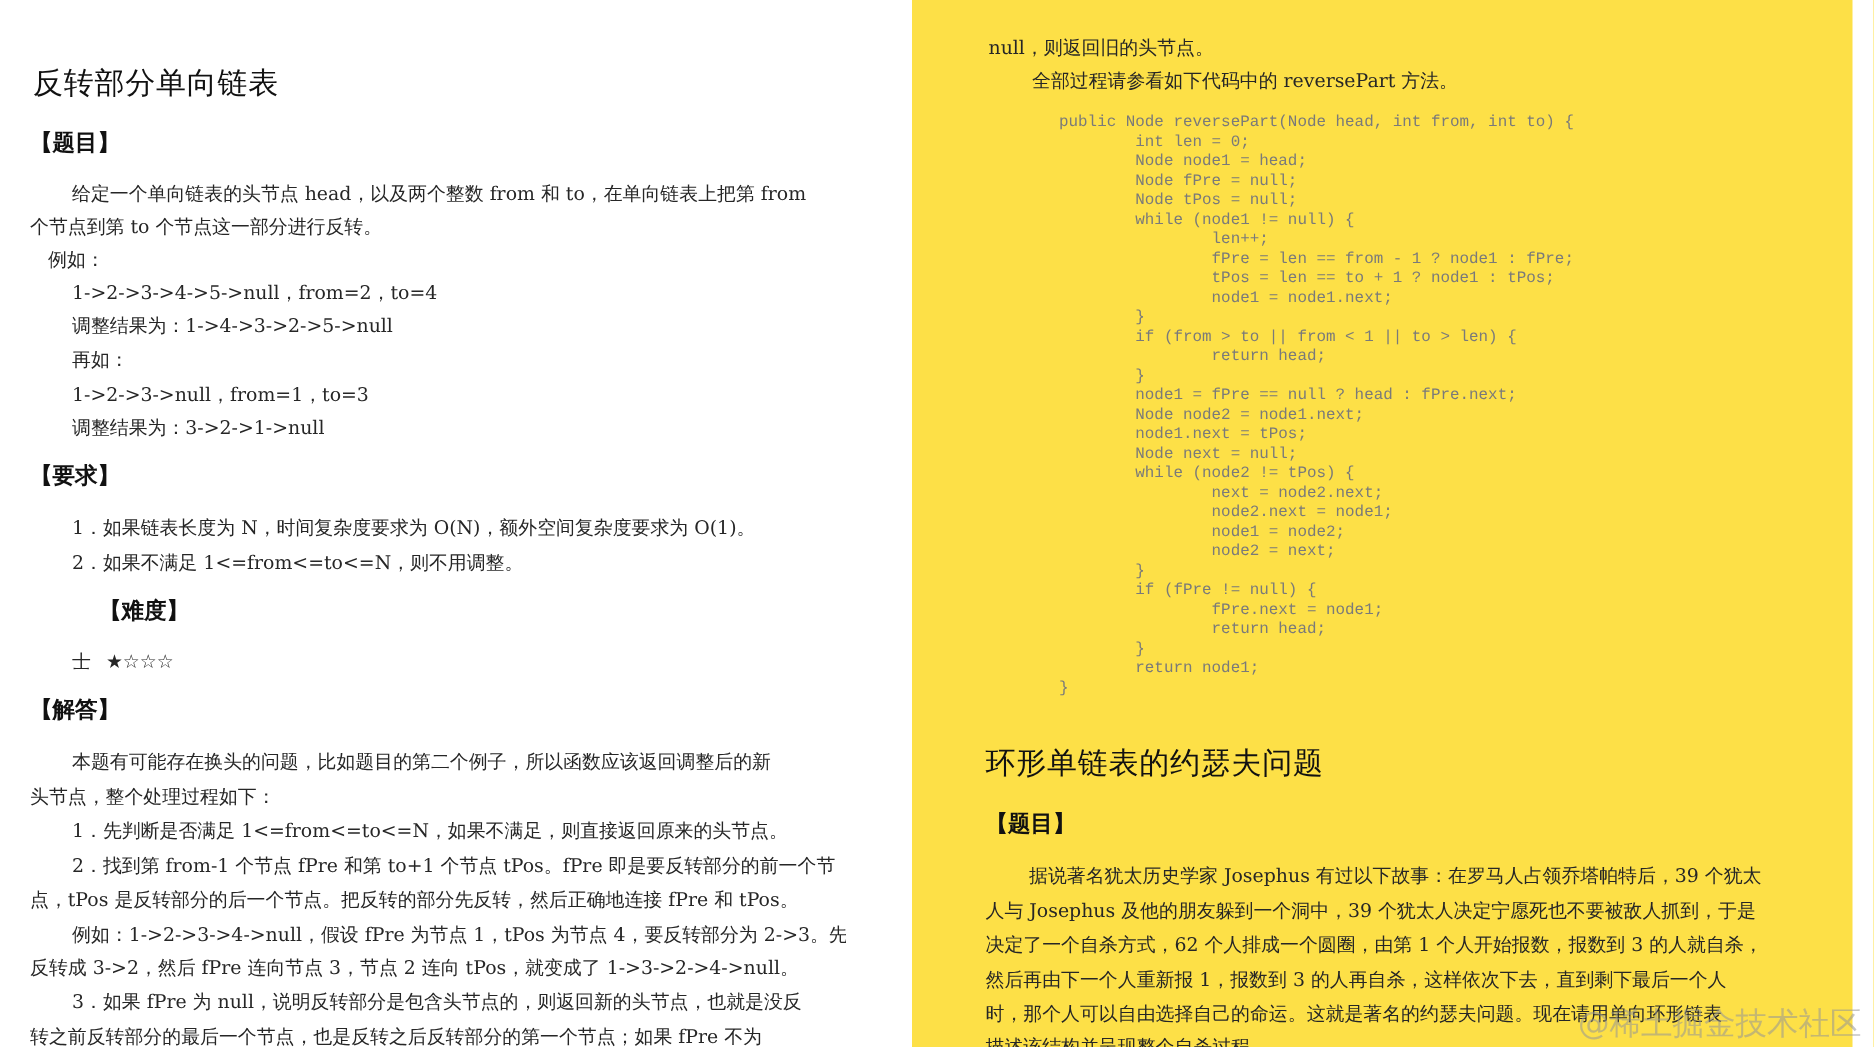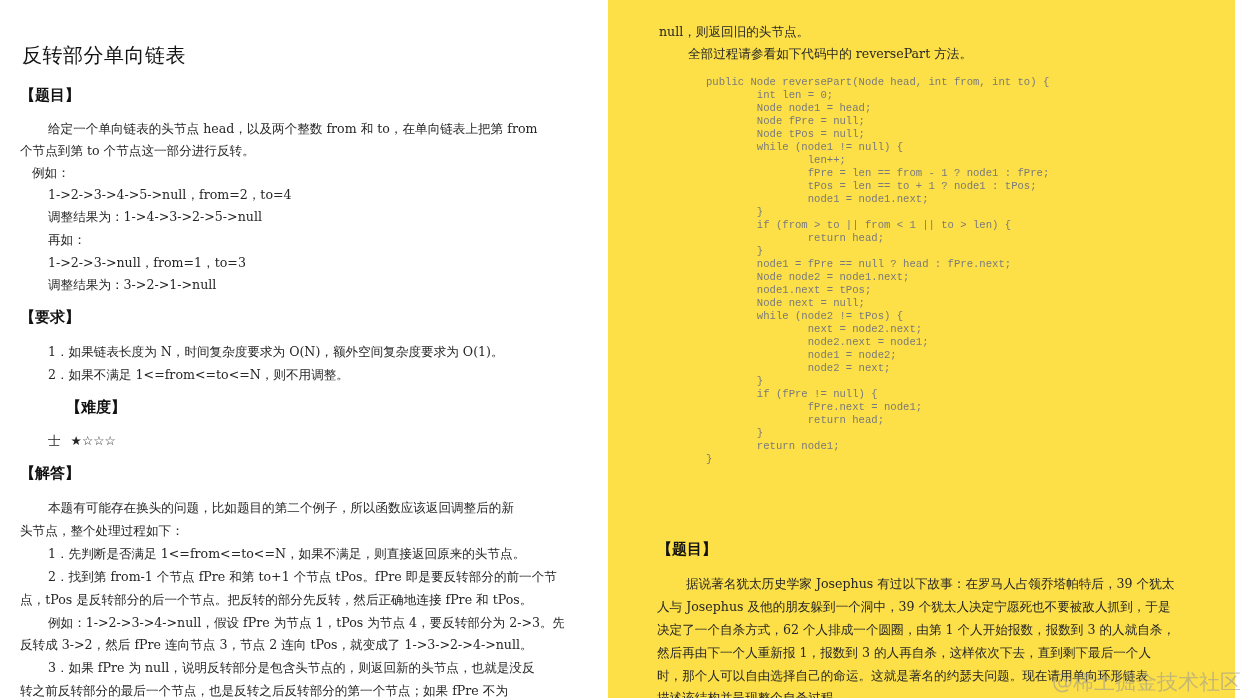--- a/index.html
+++ b/index.html
@@ -105,20 +105,21 @@
     <div class="code" style="left:98px;top:362px;">                node2 = next;</div>
     <div class="code" style="left:98px;top:375px;">        }</div>
     <div class="code" style="left:98px;top:388px;">        if (fPre != null) {</div>
     <div class="code" style="left:98px;top:401px;">                fPre.next = node1;</div>
     <div class="code" style="left:98px;top:414px;">                return head;</div>
     <div class="code" style="left:98px;top:427px;">        }</div>
     <div class="code" style="left:98px;top:440px;">        return node1;</div>
     <div class="code" style="left:98px;top:453px;">}</div>
   </div>
 
+  <div class="h1" style="left:49px;top:495px;">环形单链表的约瑟夫问题</div>
   <div class="h2" style="left:49px;top:540px;">【题目】</div>
   <div class="line" style="left:78px;top:576px;">据说著名犹太历史学家 Josephus 有过以下故事：在罗马人占领乔塔帕特后，39 个犹太</div>
   <div class="line" style="left:49px;top:599px;">人与 Josephus 及他的朋友躲到一个洞中，39 个犹太人决定宁愿死也不要被敌人抓到，于是</div>
   <div class="line" style="left:49px;top:622px;">决定了一个自杀方式，62 个人排成一个圆圈，由第 1 个人开始报数，报数到 3 的人就自杀，</div>
   <div class="line" style="left:49px;top:645px;">然后再由下一个人重新报 1，报数到 3 的人再自杀，这样依次下去，直到剩下最后一个人</div>
   <div class="line" style="left:49px;top:668px;">时，那个人可以自由选择自己的命运。这就是著名的约瑟夫问题。现在请用单向环形链表</div>
   <div class="line" style="left:49px;top:690px;">描述该结构并呈现整个自杀过程。</div>
 </div>
 
 <div class="watermark">@稀土掘金技术社区</div>

